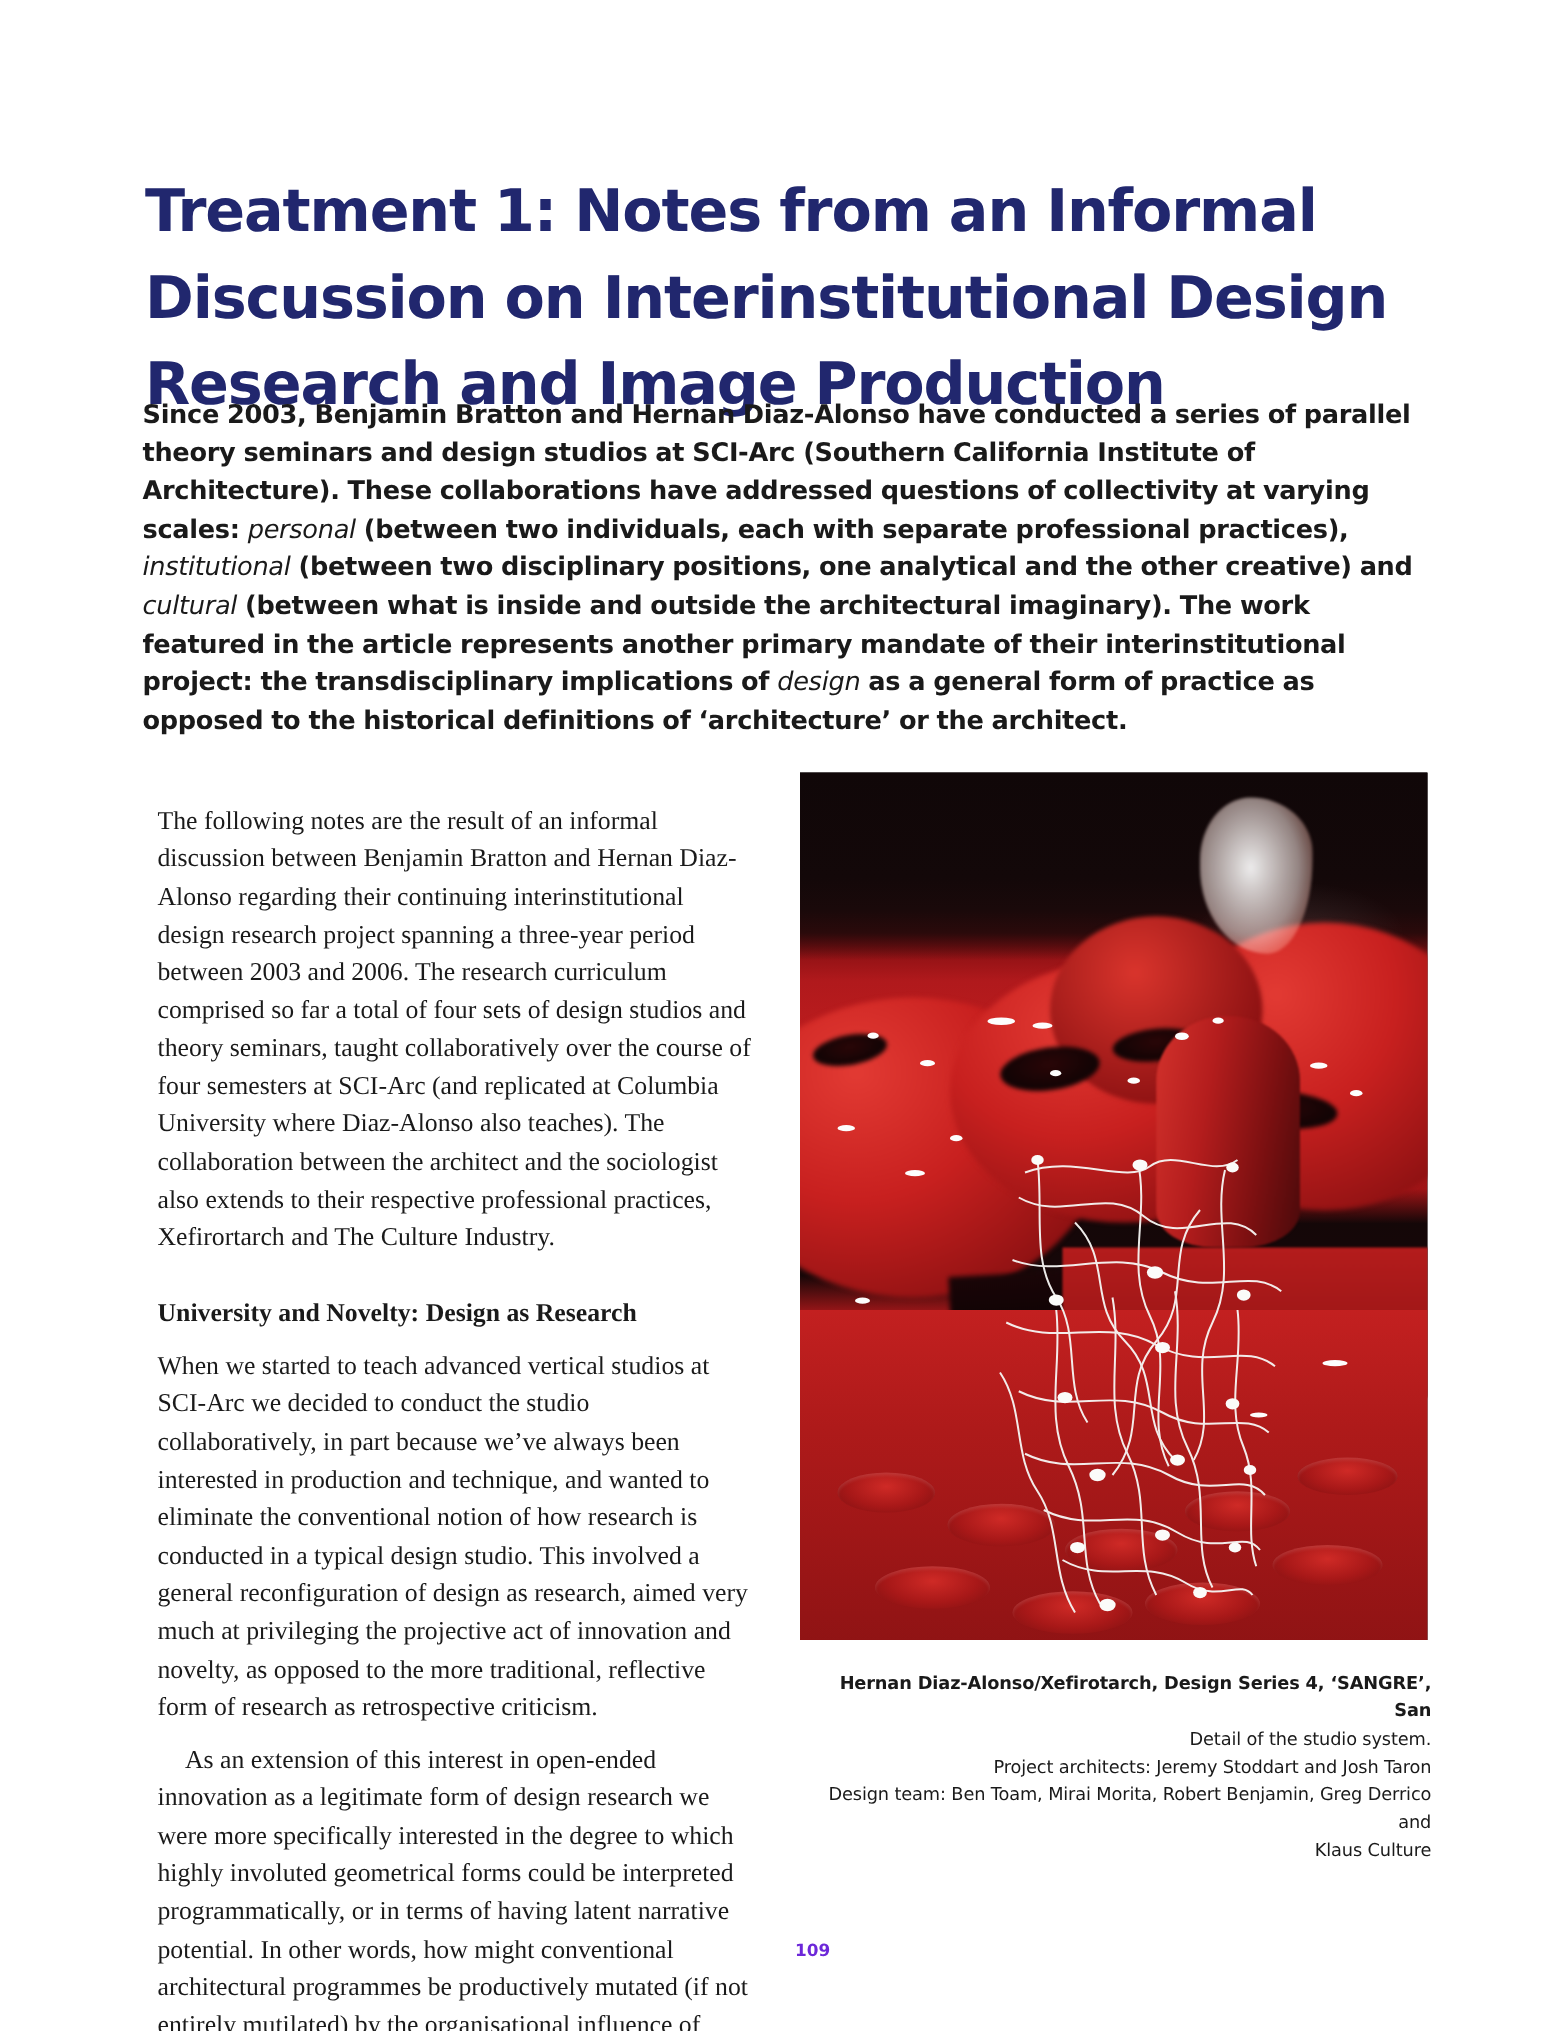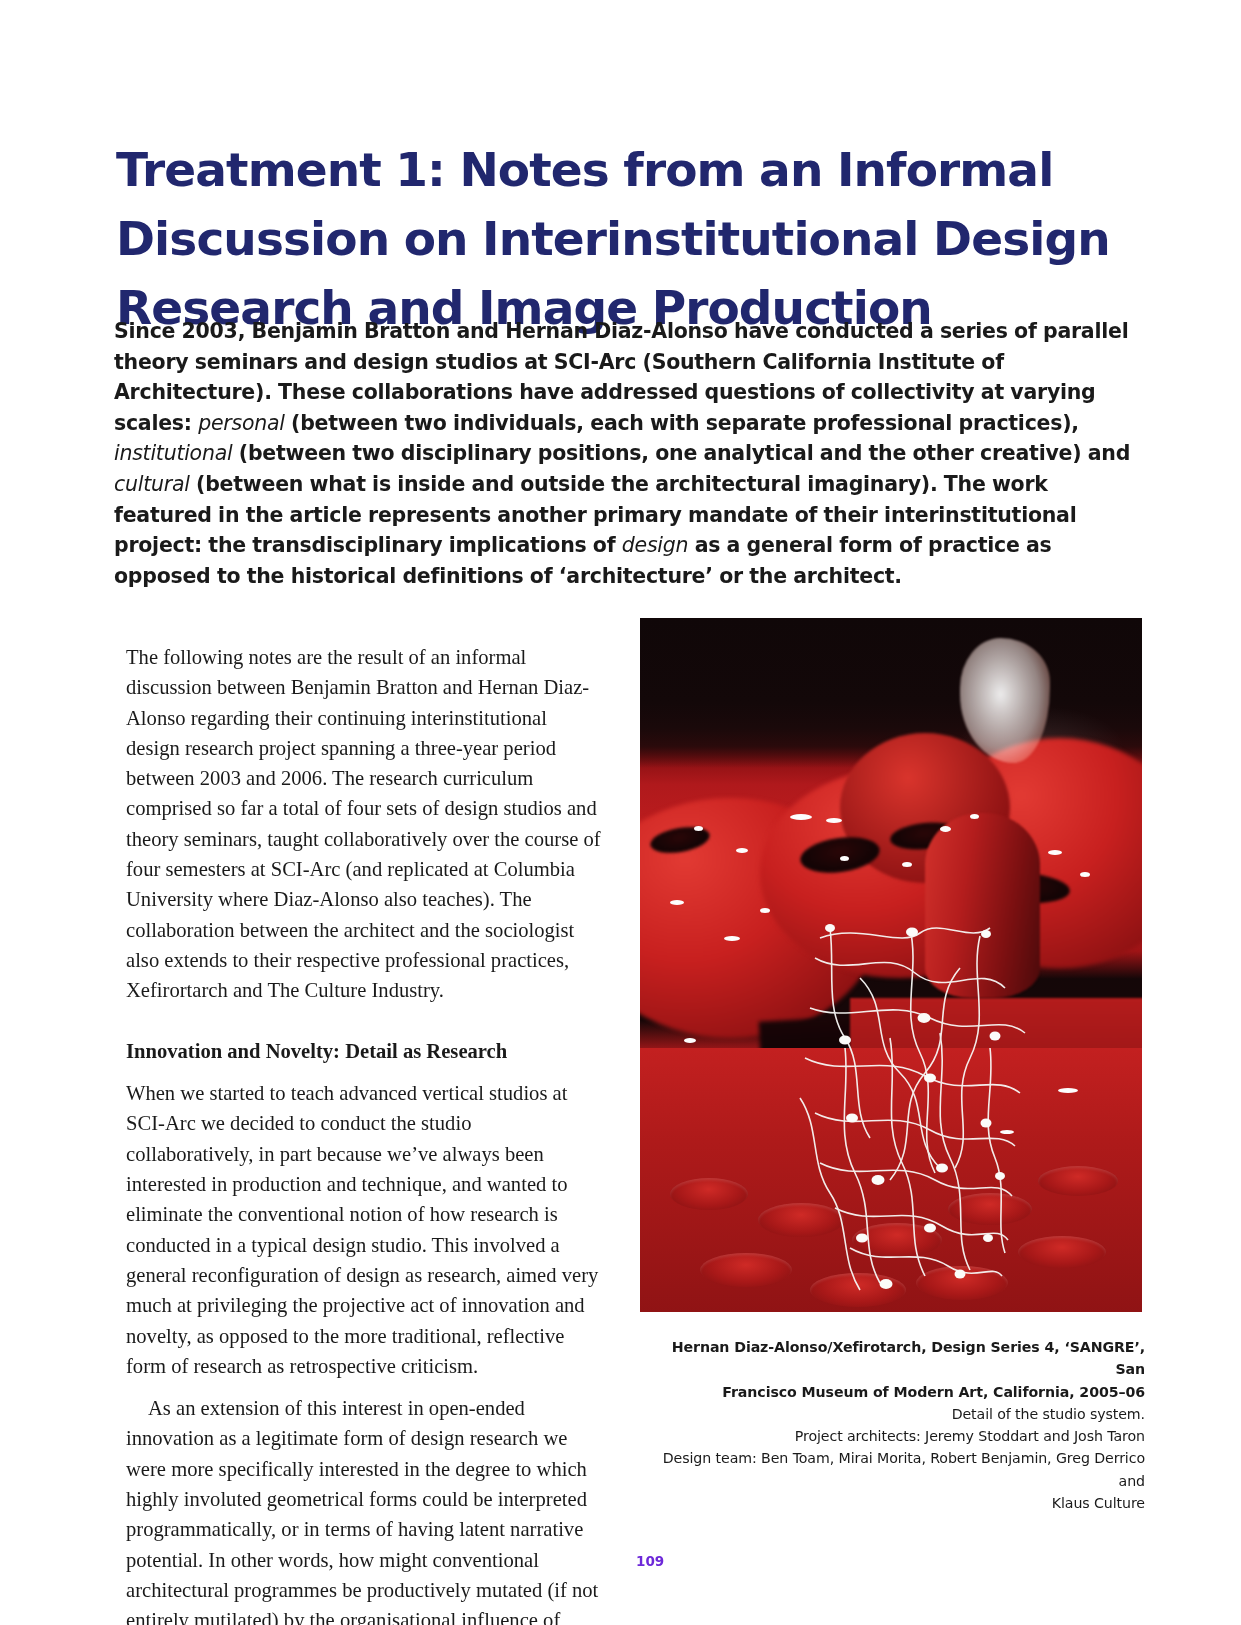--- a/index.html
+++ b/index.html
@@ -202,21 +202,21 @@
 <body>
 
 <div class="page">
 
   <h1 class="title">Treatment 1: Notes from an Informal Discussion on Interinstitutional Design Research and Image Production</h1>
 
   <div class="standfirst"><span>Since 2003, </span><b>Benjamin Bratton</b><span> and </span><b>Hernan Diaz-Alonso</b><span> have conducted a series of parallel theory seminars and design studios at SCI-Arc (Southern California Institute of Architecture). These collaborations have addressed questions of collectivity at varying scales: </span><i>personal</i><span> (between two individuals, each with separate professional practices), </span><i>institutional</i><span> (between two disciplinary positions, one analytical and the other creative) and </span><i>cultural</i><span> (between what is inside and outside the architectural imaginary). The work featured in the article represents another primary mandate of their interinstitutional project: the transdisciplinary implications of </span><i>design</i><span> as a general form of practice as opposed to the historical definitions of ‘architecture’ or the architect.</span></div>
 
   <div class="col-left">
     <p>The following notes are the result of an informal discussion between Benjamin Bratton and Hernan Diaz-Alonso regarding their continuing interinstitutional design research project spanning a three-year period between 2003 and 2006. The research curriculum comprised so far a total of four sets of design studios and theory seminars, taught collaboratively over the course of four semesters at SCI-Arc (and replicated at Columbia University where Diaz-Alonso also teaches). The collaboration between the architect and the sociologist also extends to their respective professional practices, Xefirortarch and The Culture Industry.</p>
-    <p class="subhead gap">Innovation and Novelty: Detail as Research</p>
+    <p class="subhead gap">University and Novelty: Design as Research</p>
     <p>When we started to teach advanced vertical studios at SCI-Arc we decided to conduct the studio collaboratively, in part because we’ve always been interested in production and technique, and wanted to eliminate the conventional notion of how research is conducted in a typical design studio. This involved a general reconfiguration of design as research, aimed very much at privileging the projective act of innovation and novelty, as opposed to the more traditional, reflective form of research as retrospective criticism.</p>
     <p class="indent">As an extension of this interest in open-ended innovation as a legitimate form of design research we were more specifically interested in the degree to which highly involuted geometrical forms could be interpreted programmatically, or in terms of having latent narrative potential. In other words, how might conventional architectural programmes be productively mutated (if not entirely mutilated) by the organisational influence of formal and geometrical effects? Advanced modelling software generates the potential for what we began to see as a productive migration away from conventional notions of programme (that which is typically thought of in planometric terms) and towards a</p>
   </div>
 
   <div class="figure">
     <div class="fig-art"></div>
     <div class="blob b1"></div>
     <div class="blob b2"></div>
     <div class="blob b3"></div>
     <div class="blob b4"></div>
@@ -296,21 +296,20 @@
     <div class="spec" style="left:30px;  top:282px; width:14px; height:5px;"></div>
     <div class="spec" style="left:84px;  top:318px; width:16px; height:5px;"></div>
     <div class="spec" style="left:120px; top:290px; width:10px; height:5px;"></div>
     <div class="spec" style="left:44px;  top:420px; width:12px; height:5px;"></div>
     <div class="spec" style="left:418px; top:470px; width:20px; height:5px;"></div>
     <div class="spec" style="left:360px; top:512px; width:14px; height:4px;"></div>
   </div>
 
   <div class="caption">
     <div class="cap-bold">Hernan Diaz-Alonso/Xefirotarch, Design Series 4, ‘SANGRE’, San</div>
-    <div class="cap-bold">Francisco Museum of Modern Art, California, 2005–06</div>
     <div>Detail of the studio system.</div>
     <div>Project architects: Jeremy Stoddart and Josh Taron</div>
     <div>Design team: Ben Toam, Mirai Morita, Robert Benjamin, Greg Derrico and</div>
     <div>Klaus Culture</div>
   </div>
 
   <div class="folio">109</div>
 
 </div>
 

